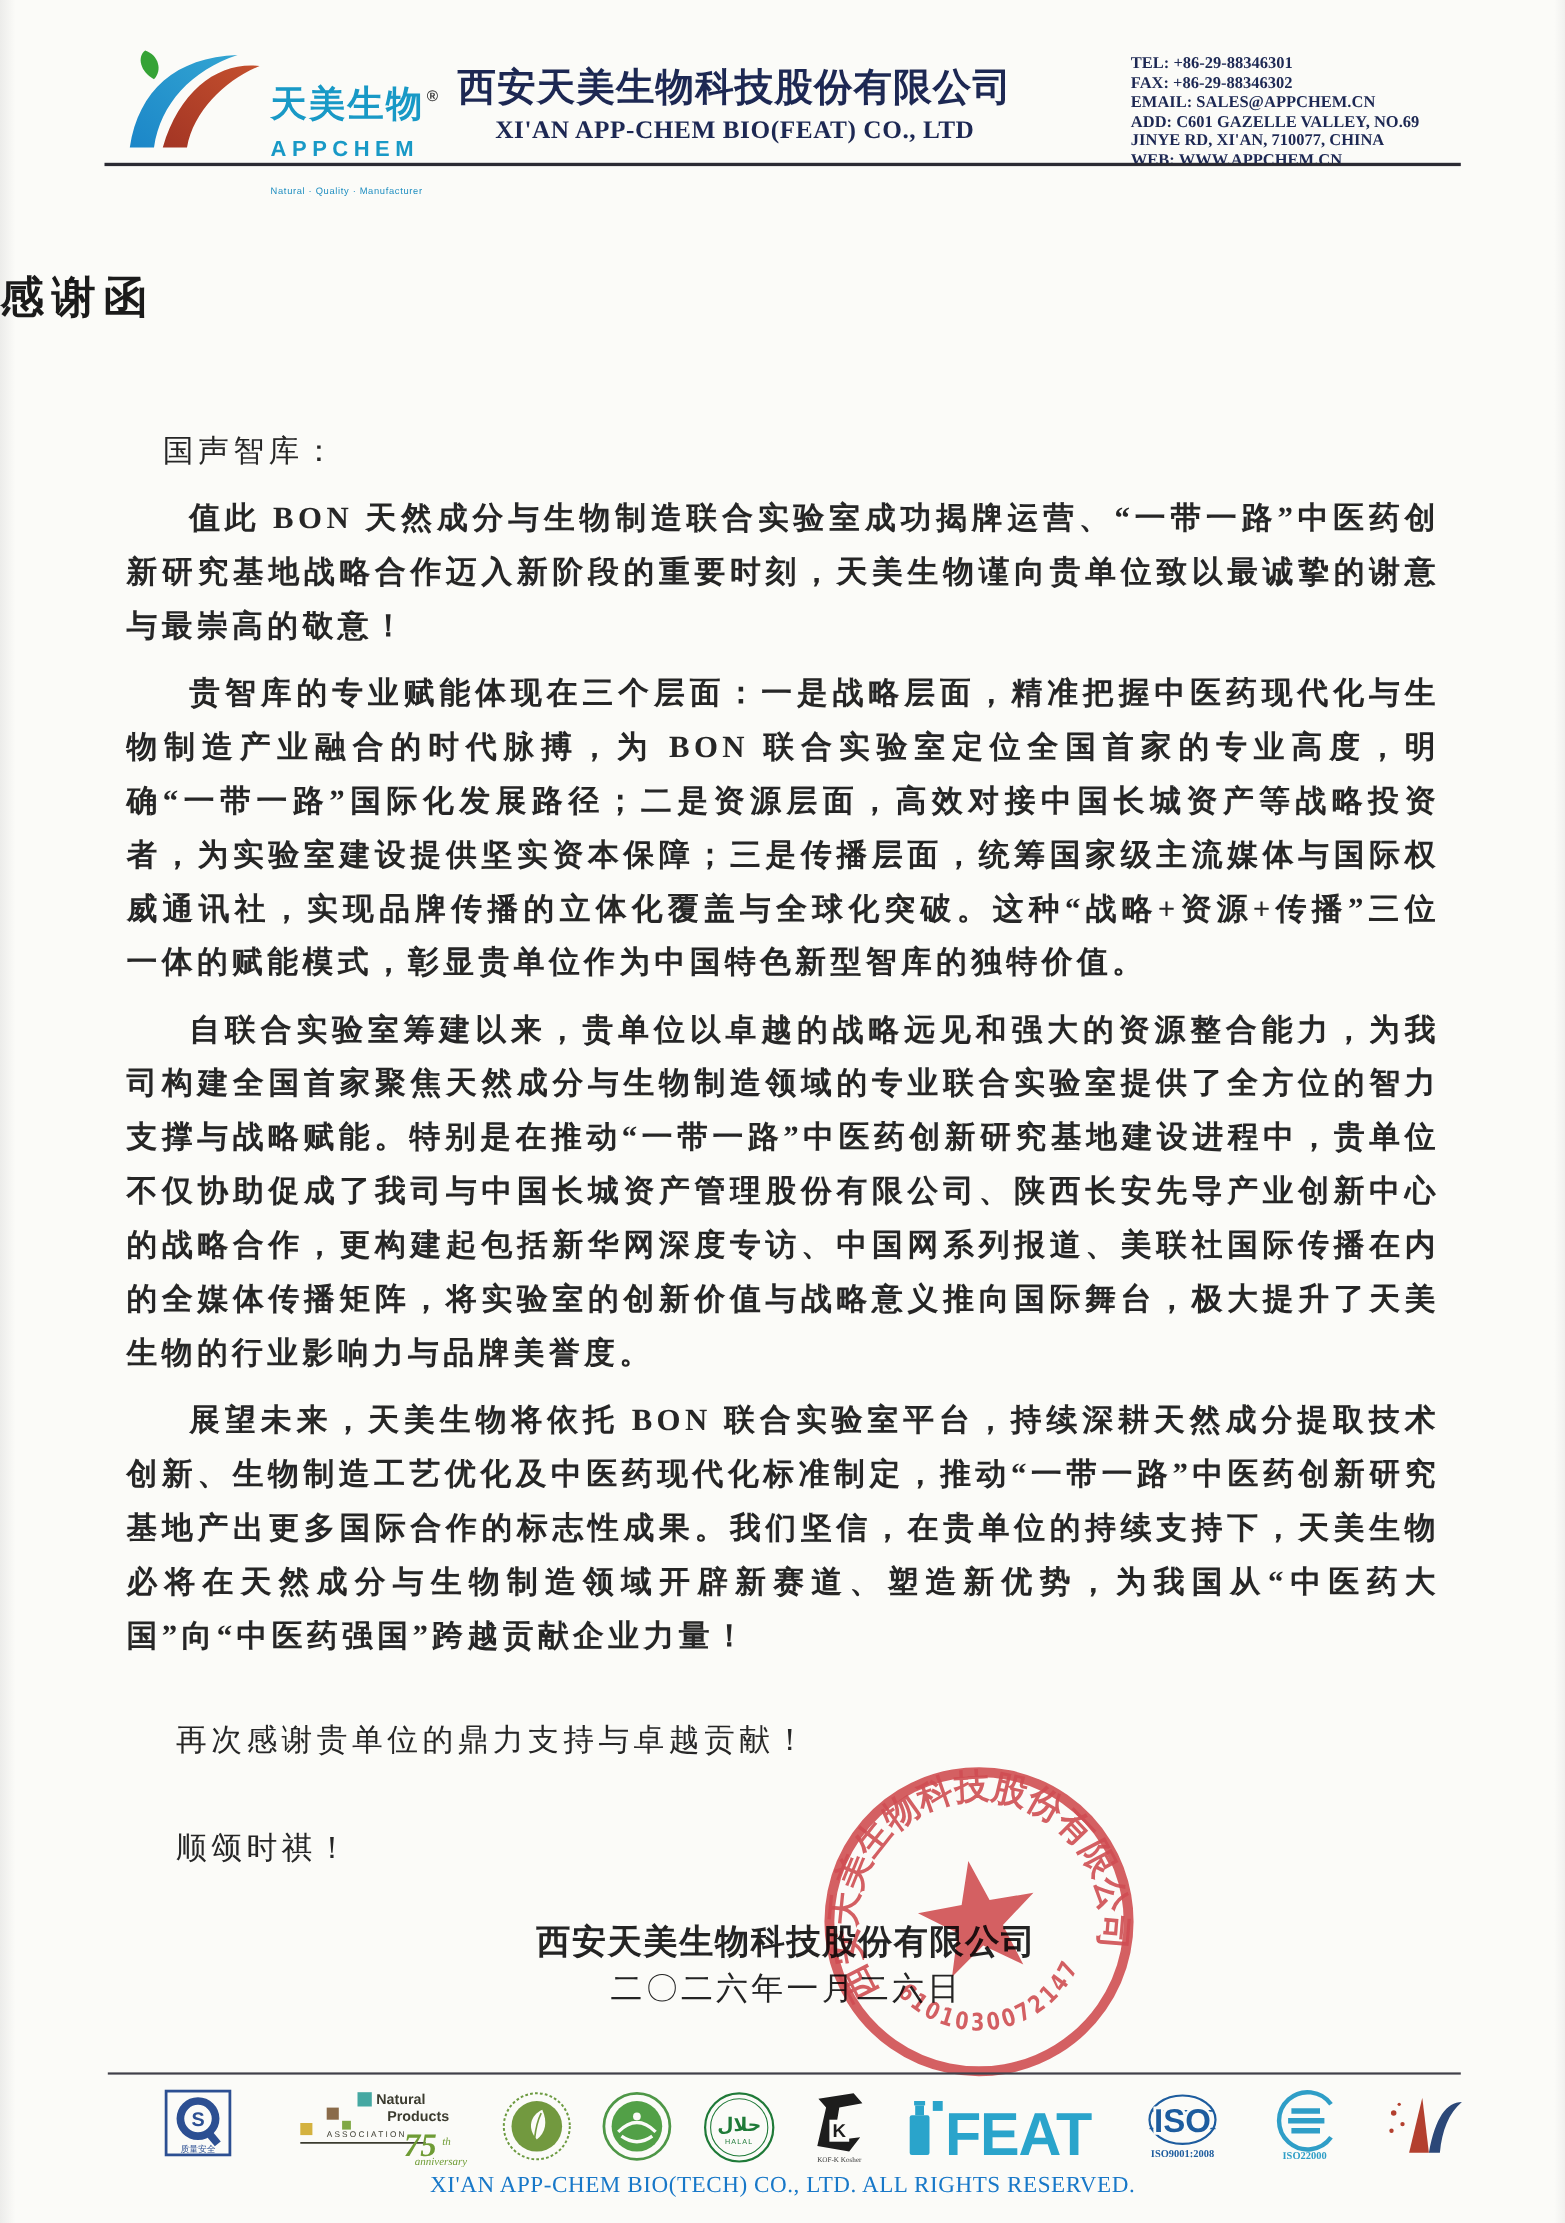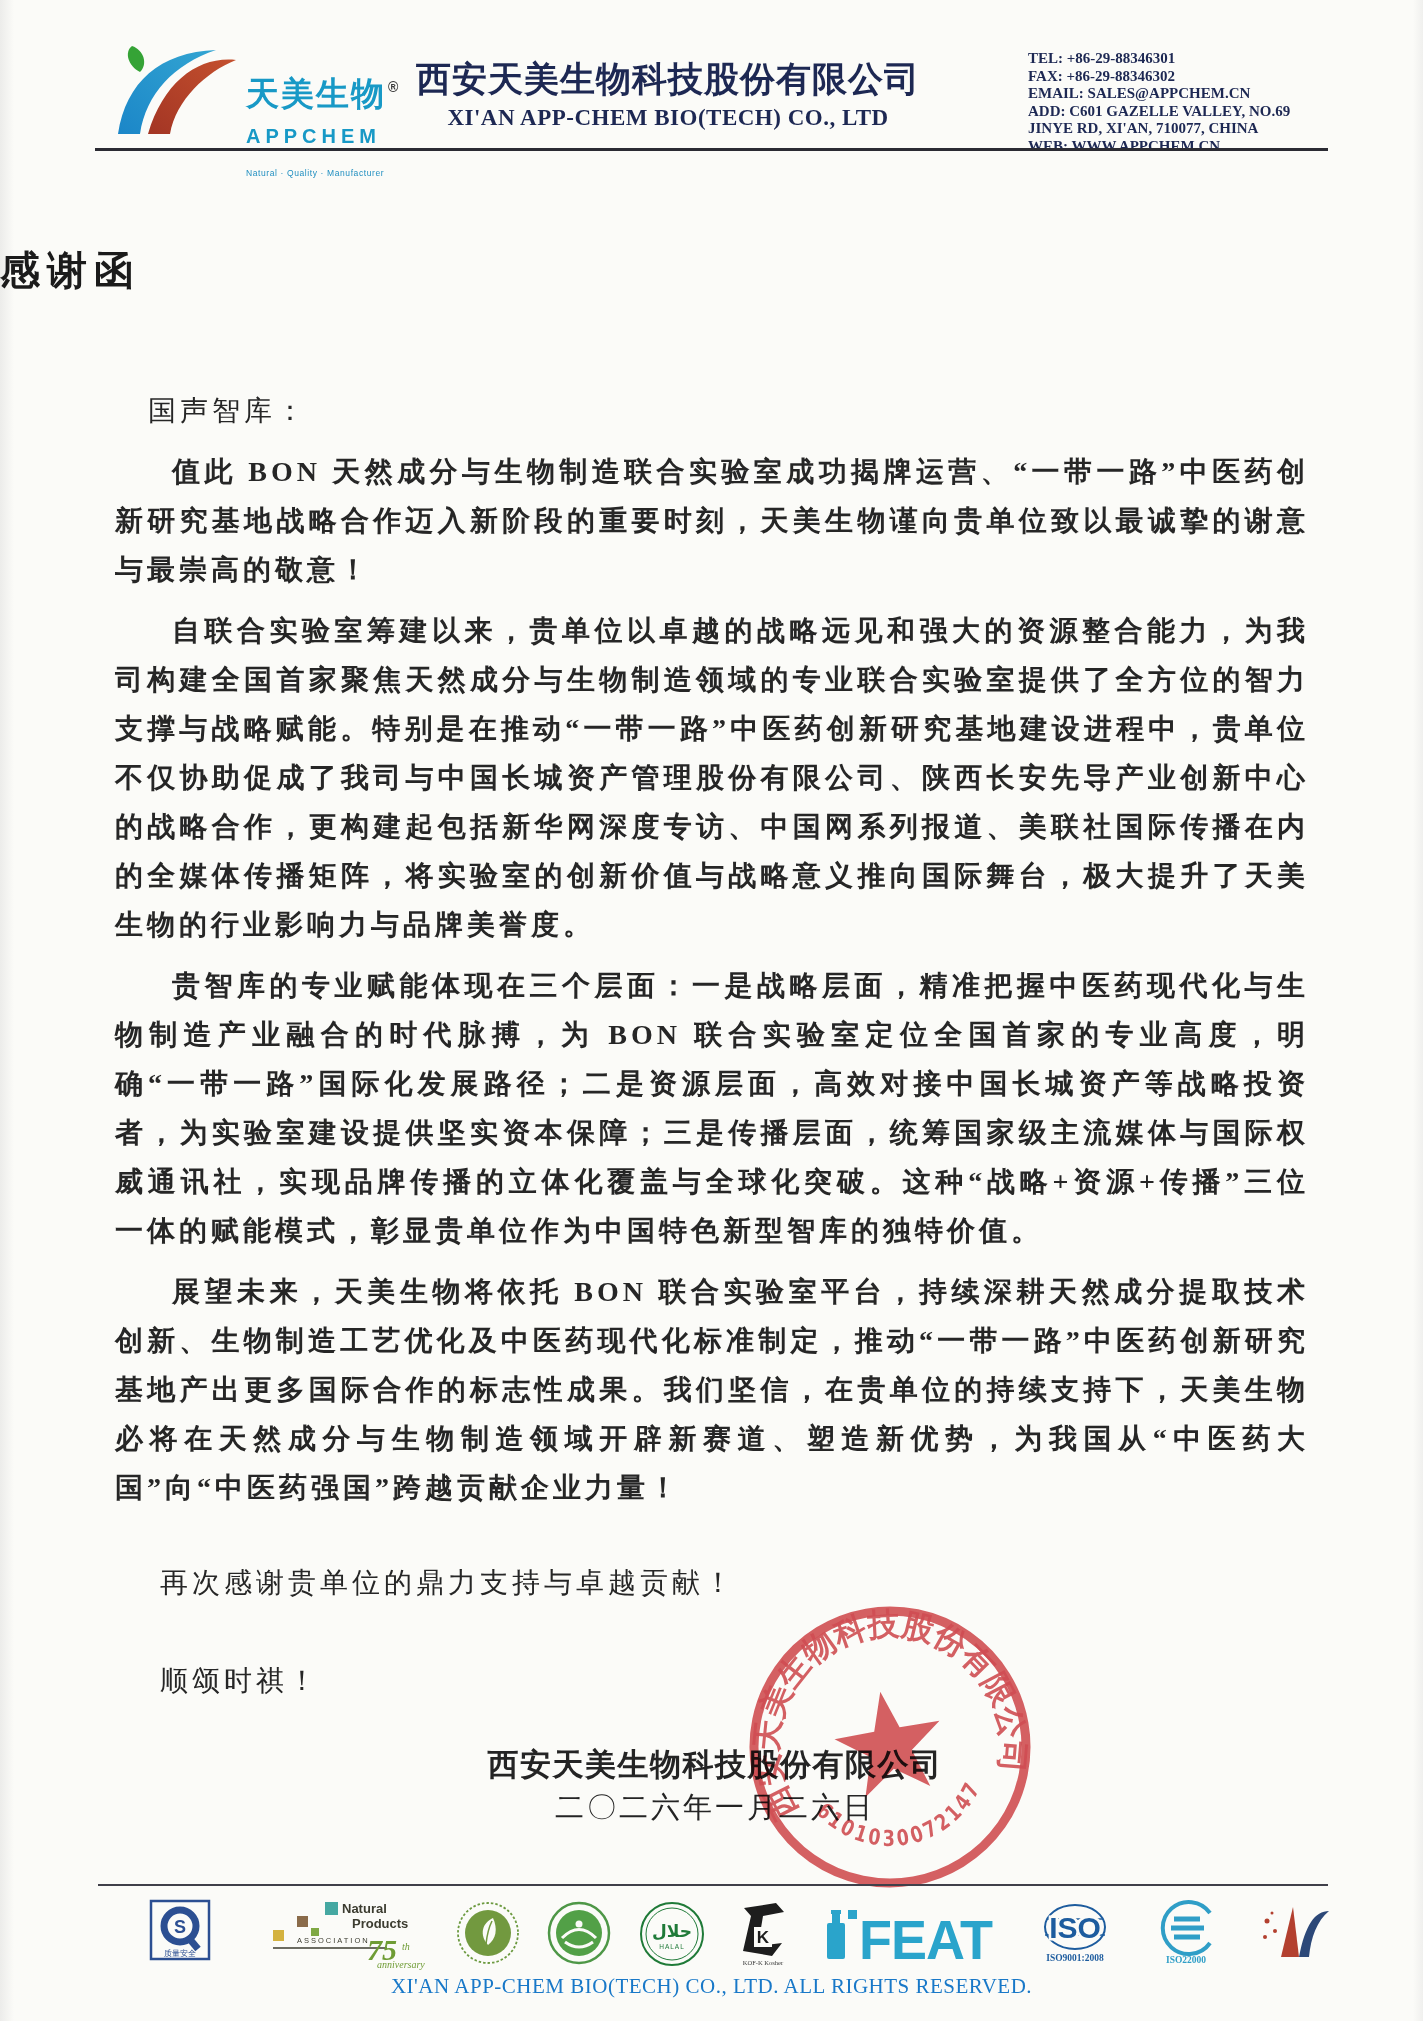--- a/index.html
+++ b/index.html
@@ -65,41 +65,41 @@
   </svg>
 
   <div class="brand-block">
     <div class="brand-cn"><span>天美生物</span><span class="brand-reg">®</span></div>
     <div class="brand-en">APPCHEM</div>
     <div class="brand-tagline">Natural · Quality · Manufacturer</div>
   </div>
 
   <div class="company-block">
     <div class="company-cn">西安天美生物科技股份有限公司</div>
-    <div class="company-en">XI'AN APP-CHEM BIO(TECH) CO., LTD</div>
+    <div class="company-en">XI'AN APP-CHEM BIO(FEAT) CO., LTD</div>
   </div>
 
   <div class="contact-block">
     <div>TEL: +86-29-88346301</div>
     <div>FAX: +86-29-88346302</div>
     <div>EMAIL: SALES@APPCHEM.CN</div>
     <div>ADD: C601 GAZELLE VALLEY, NO.69</div>
     <div>JINYE RD, XI'AN, 710077, CHINA</div>
     <div>WEB: WWW.APPCHEM.CN</div>
   </div>
 
   <div class="header-rule"></div>
 
   <div class="letter-title">感谢函</div>
 
   <div class="letter-body">
     <div class="salutation">国声智库：</div>
     <p class="para">值此 BON 天然成分与生物制造联合实验室成功揭牌运营、“一带一路”中医药创新研究基地战略合作迈入新阶段的重要时刻，天美生物谨向贵单位致以最诚挚的谢意与最崇高的敬意！</p>
+    <p class="para">贵智库的专业赋能体现在三个层面：一是战略层面，精准把握中医药现代化与生物制造产业融合的时代脉搏，为 BON 联合实验室定位全国首家的专业高度，明确“一带一路”国际化发展路径；二是资源层面，高效对接中国长城资产等战略投资者，为实验室建设提供坚实资本保障；三是传播层面，统筹国家级主流媒体与国际权威通讯社，实现品牌传播的立体化覆盖与全球化突破。这种“战略+资源+传播”三位一体的赋能模式，彰显贵单位作为中国特色新型智库的独特价值。</p>
     <p class="para">自联合实验室筹建以来，贵单位以卓越的战略远见和强大的资源整合能力，为我司构建全国首家聚焦天然成分与生物制造领域的专业联合实验室提供了全方位的智力支撑与战略赋能。特别是在推动“一带一路”中医药创新研究基地建设进程中，贵单位不仅协助促成了我司与中国长城资产管理股份有限公司、陕西长安先导产业创新中心的战略合作，更构建起包括新华网深度专访、中国网系列报道、美联社国际传播在内的全媒体传播矩阵，将实验室的创新价值与战略意义推向国际舞台，极大提升了天美生物的行业影响力与品牌美誉度。</p>
-    <p class="para">贵智库的专业赋能体现在三个层面：一是战略层面，精准把握中医药现代化与生物制造产业融合的时代脉搏，为 BON 联合实验室定位全国首家的专业高度，明确“一带一路”国际化发展路径；二是资源层面，高效对接中国长城资产等战略投资者，为实验室建设提供坚实资本保障；三是传播层面，统筹国家级主流媒体与国际权威通讯社，实现品牌传播的立体化覆盖与全球化突破。这种“战略+资源+传播”三位一体的赋能模式，彰显贵单位作为中国特色新型智库的独特价值。</p>
     <p class="para">展望未来，天美生物将依托 BON 联合实验室平台，持续深耕天然成分提取技术创新、生物制造工艺优化及中医药现代化标准制定，推动“一带一路”中医药创新研究基地产出更多国际合作的标志性成果。我们坚信，在贵单位的持续支持下，天美生物必将在天然成分与生物制造领域开辟新赛道、塑造新优势，为我国从“中医药大国”向“中医药强国”跨越贡献企业力量！</p>
     <p class="thanks-line">再次感谢贵单位的鼎力支持与卓越贡献！</p>
     <p class="closing-line">顺颂时祺！</p>
   </div>
 
   <div class="signature-block">
     <div class="sig-company">西安天美生物科技股份有限公司</div>
     <div class="sig-date">二〇二六年一月二六日</div>
   </div>
 

